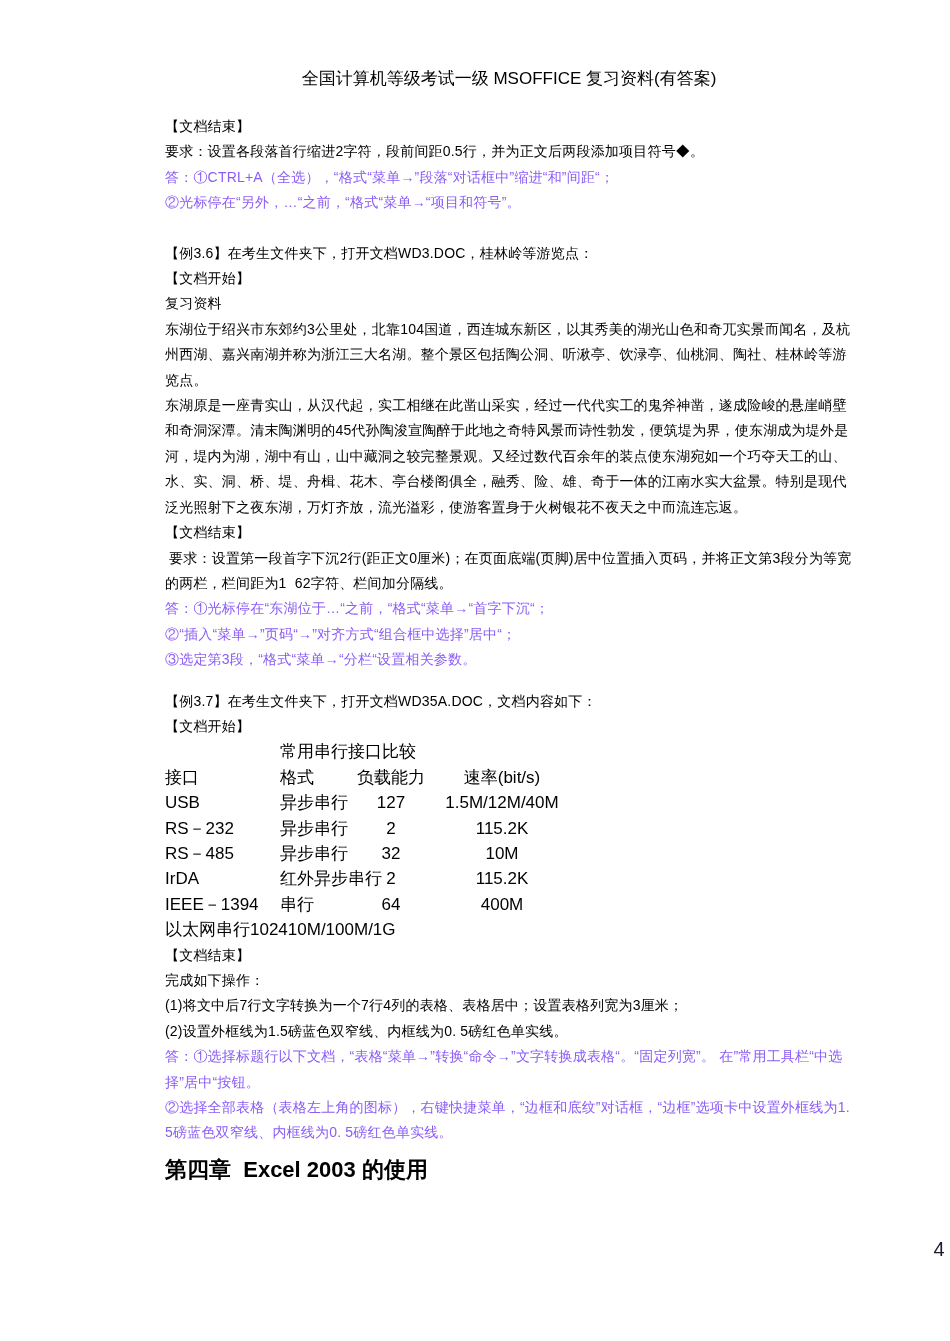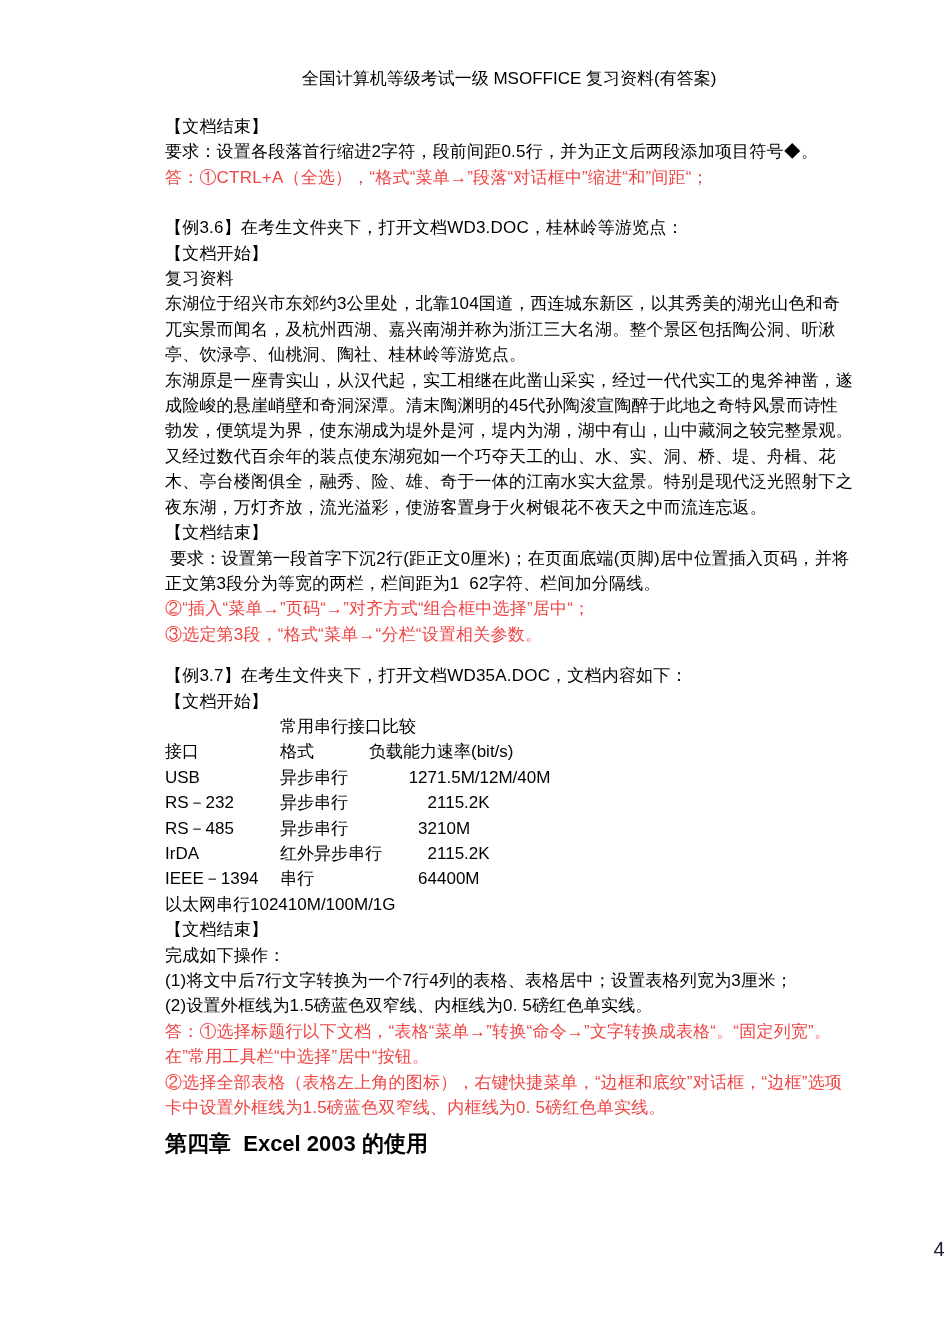--- a/index.html
+++ b/index.html
@@ -21,37 +21,37 @@
   }
   .doc-title {
     text-align: center;
     font-size: 17px;
     line-height: 26px;
     margin: 0 0 22px 0;
     white-space: nowrap;
   }
   p.line {
     margin: 0;
-    font-size: 17px;
+    font-size: 14px;
     line-height: 25.4px;
     letter-spacing: 0.2px;
     word-break: break-all;
   }
-  .blue { color: #ef4444; }
+  .blue { color: #8b5cf6; }
   .gap { height: 25px; }
   .gap-sm { height: 16px; }
 
   
   .ttable { font-size: 17px; line-height: 25.4px; }
   .ttable .caption { padding-left: 115px; }
   .trow { display: flex; }
   .trow .c1 { width: 115px; white-space: nowrap; }
   .trow .c2 { width: 65px;  white-space: nowrap; }
-  .trow .c3 { width: 92px;  text-align: right; white-space: nowrap; }
-  .trow .c4 { width: 130px; text-align: left; white-space: nowrap; }
+  .trow .c3 { width: 92px;  text-align: center; white-space: nowrap; }
+  .trow .c4 { width: 130px; text-align: center; white-space: nowrap; }
 
   .chapter {
     margin: 9px 0 0 0;
     font-size: 22px;
     font-weight: bold;
     line-height: 30px;
     white-space: pre;
   }
   .footer {
     position: absolute;
@@ -68,30 +68,32 @@
 <body>
 
 <div class="page">
   <div class="content">
 
     <div class="doc-title">全国计算机等级考试一级 MSOFFICE 复习资料(有答案)</div>
 
     <p class="line">【文档结束】</p>
     <p class="line">要求：设置各段落首行缩进2字符，段前间距0.5行，并为正文后两段添加项目符号◆。</p>
     <p class="line blue">答：①CTRL+A（全选），“格式“菜单→”段落“对话框中”缩进“和”间距“；</p>
+    <p class="line blue">②光标停在“另外，…“之前，“格式“菜单→“项目和符号”。</p>
 
     <div class="gap"></div>
 
     <p class="line">【例3.6】在考生文件夹下，打开文档WD3.DOC，桂林岭等游览点：</p>
     <p class="line">【文档开始】</p>
     <p class="line">复习资料</p>
     <p class="line">东湖位于绍兴市东郊约3公里处，北靠104国道，西连城东新区，以其秀美的湖光山色和奇兀实景而闻名，及杭州西湖、嘉兴南湖并称为浙江三大名湖。整个景区包括陶公洞、听湫亭、饮渌亭、仙桃洞、陶社、桂林岭等游览点。</p>
     <p class="line">东湖原是一座青实山，从汉代起，实工相继在此凿山采实，经过一代代实工的鬼斧神凿，遂成险峻的悬崖峭壁和奇洞深潭。清末陶渊明的45代孙陶浚宣陶醉于此地之奇特风景而诗性勃发，便筑堤为界，使东湖成为堤外是河，堤内为湖，湖中有山，山中藏洞之较完整景观。又经过数代百余年的装点使东湖宛如一个巧夺天工的山、水、实、洞、桥、堤、舟楫、花木、亭台楼阁俱全，融秀、险、雄、奇于一体的江南水实大盆景。特别是现代泛光照射下之夜东湖，万灯齐放，流光溢彩，使游客置身于火树银花不夜天之中而流连忘返。</p>
     <p class="line">【文档结束】</p>
     <p class="line">&nbsp;要求：设置第一段首字下沉2行(距正文0厘米)；在页面底端(页脚)居中位置插入页码，并将正文第3段分为等宽的两栏，栏间距为1&nbsp;&nbsp;62字符、栏间加分隔线。</p>
+    <p class="line blue">答：①光标停在“东湖位于…“之前，“格式“菜单→“首字下沉“；</p>
     <p class="line blue">②“插入“菜单→”页码“→”对齐方式“组合框中选择”居中“；</p>
     <p class="line blue">③选定第3段，“格式“菜单→“分栏“设置相关参数。</p>
 
     <div class="gap-sm"></div>
 
     <p class="line">【例3.7】在考生文件夹下，打开文档WD35A.DOC，文档内容如下：</p>
     <p class="line">【文档开始】</p>
 
     <div class="ttable">
       <div class="caption">常用串行接口比较</div>

